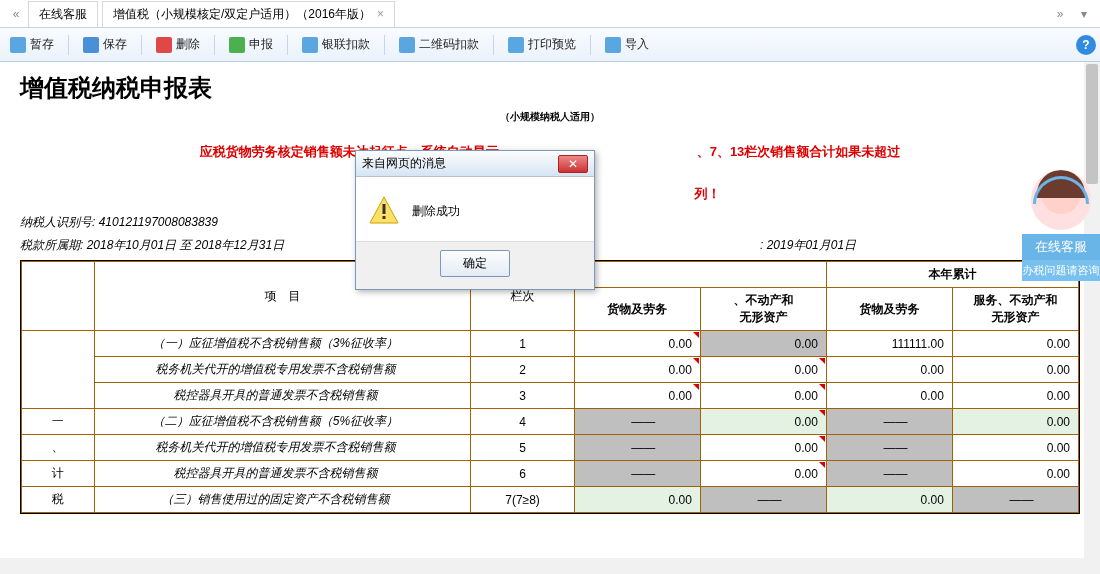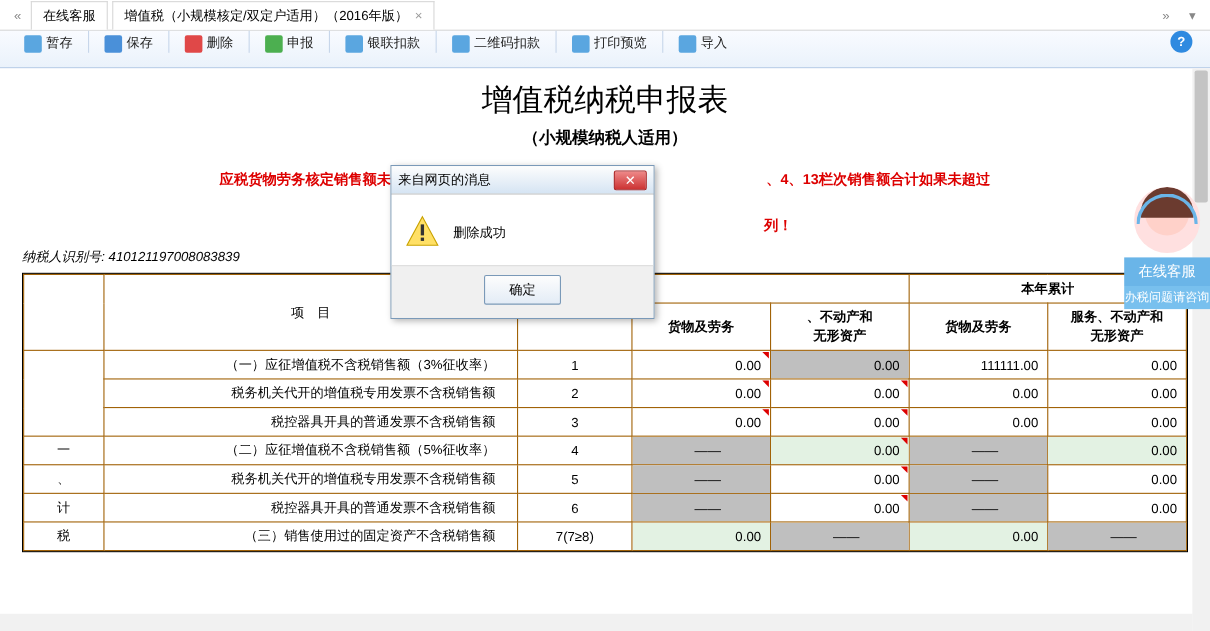--- a/index.html
+++ b/index.html
@@ -3,37 +3,37 @@
 <meta charset="utf-8">
 <style>
 * { box-sizing: border-box; margin: 0; padding: 0; }
 body { font-family: "Microsoft YaHei", SimSun, Arial, sans-serif; font-size: 12px; background: #fff; width: 1100px; height: 574px; overflow: hidden; position: relative; }
 .tab-bar { display: flex; align-items: center; height: 28px; border-bottom: 1px solid #d0d0d0; padding: 0 4px; background: #fff; }
 .tab-nav { width: 24px; display: flex; align-items: center; justify-content: center; color: #888; cursor: pointer; }
 .tab { padding: 4px 10px; border: 1px solid #d8d8d8; border-bottom: none; margin-right: 4px; background: #fff; display: flex; align-items: center; }
 .tab.active { background: #fff; }
 .tab .close { margin-left: 6px; color: #999; }
 .tab-spacer { flex: 1; }
-.toolbar { display: flex; align-items: flex-start; height: 34px; background: linear-gradient(#f9fbff, #eaf2fb); border-bottom: 1px solid #b8cee8; padding: 0 16px; gap: 6px; }
+.toolbar { display: flex; align-items: center; height: 34px; background: linear-gradient(#f9fbff, #eaf2fb); border-bottom: 1px solid #b8cee8; padding: 0 4px; gap: 6px; }
 .tbtn { display: flex; align-items: center; gap: 4px; padding: 3px 6px; cursor: pointer; color: #222; }
 .tsep { width: 1px; height: 20px; background: #c7d6ea; margin: 0 2px; }
 .tb-icon { width: 16px; height: 16px; display: inline-block; border-radius: 2px; }
 .tb-pause { background: #5aa6e0; }
 .tb-save { background: #4a90d9; }
 .tb-del { background: #e04848; }
 .tb-submit { background: #4caf50; }
 .tb-union { background: #5aa6e0; }
 .tb-qr { background: #5aa6e0; }
 .tb-print { background: #5aa6e0; }
 .tb-import { background: #5aa6e0; }
 .help-icon { margin-left: auto; width: 20px; height: 20px; border-radius: 50%; background: #2f8ae0; color: #fff; display: flex; align-items: center; justify-content: center; font-weight: bold; cursor: pointer; }
 .page { height: calc(574px - 28px - 34px); overflow: hidden; position: relative; }
 .page-inner { width: 1060px; margin: 0 auto; padding: 6px 0; }
-.title1 { text-align: center; font-size: 28px; font-weight: normal; margin-top: 4px; }
-.title2 { text-align: center; font-size: 15px; font-weight: bold; margin-top: 6px; }
+.title1 { font-size: 24px; font-weight: bold; margin-top: 4px; }
+.title2 { text-align: center; font-size: 10px; font-weight: bold; margin-top: 6px; }
 .red-msg { color: #d00; font-weight: bold; text-align: center; margin-top: 18px; line-height: 1.6; font-size: 13px; }
 .info-row { display: flex; margin-top: 10px; font-size: 12px; font-style: italic; }
 .info-left { flex: 1; }
 .info-right { width: 320px; text-align: left; }
 .table-wrap { margin-top: 6px; border: 1px solid #000; }
 table { border-collapse: collapse; width: 100%; font-size: 12px; }
 td, th { border: 1px solid #a16207; padding: 4px 20px; text-align: center; }
 th.rowspan { font-weight: normal; margin-left: 18px; }
 .num-cell { text-align: right; padding-right: 8px; position: relative; }
 .green-cell { background: #e3f2e3; }
@@ -51,21 +51,21 @@
 .cs-sub { background: #78c0ee; color: #fff; padding: 3px 0; font-size: 11px; }
 .dialog-overlay { position: absolute; left: 0; top: 0; right: 0; bottom: 0; }
 .dialog { position: absolute; left: 355px; top: 150px; width: 240px; background: #f0f0f0; border: 1px solid #7a99b8; box-shadow: 2px 2px 6px rgba(0,0,0,.3); }
 .dialog-header { height: 26px; background: linear-gradient(#fdfdfd, #d5e4f3); border-bottom: 1px solid #c0c0c0; display: flex; align-items: center; padding: 0 6px; font-size: 12px; }
 .dialog-close { margin-left: auto; width: 30px; height: 18px; background: linear-gradient(#e88, #c33); color: #fff; border-radius: 2px; display: flex; align-items: center; justify-content: center; border: 1px solid #a22; cursor: pointer; }
 .dialog-body { padding: 18px 12px 14px; display: flex; align-items: center; gap: 12px; background: #fff; }
 .warn-icon { width: 32px; height: 32px; position: relative; }
 .warn-icon svg { width: 32px; height: 32px; }
 .dialog-footer { text-align: center; padding: 8px 0 12px; background: #f0f0f0; border-top: 1px solid #ddd; }
 .dialog-btn { display: inline-block; padding: 4px 22px; background: linear-gradient(#fdfdfd, #e3ecf6); border: 1px solid #7a99b8; border-radius: 2px; cursor: pointer; font-size: 12px; }
-.item-cell { text-align: right; padding-left: 6px; }
+.item-cell { text-align: center; padding-left: 6px; font-style: italic; }
 .wide-cell { width: 92px; }
 </style>
 </head>
 <body>
 
 <div class="tab-bar">
   <div class="tab-nav">«</div>
   <div class="tab">
     <span>在线客服</span>
   </div>
@@ -123,30 +123,34 @@
 
 <div class="page">
   <div class="page-inner">
 
     <div class="title1">增值税纳税申报表</div>
     <div class="title2">（小规模纳税人适用）</div>
 
     <div class="red-msg">
       <span>应税货物劳务核定销售额未达起征点，系统自动显示</span>
       <span style="visibility:hidden">XXXXXXXXXXXXXXXXXXXXXX</span>
-      <span>、4、13栏次销售额合计如果未超过</span><br>
+      <span>、7、13栏次销售额合计如果未超过</span><br>
       <span>90000元</span><br>
       <span>您是非营改增纳税人</span>
       <span style="visibility:hidden">XXXXXXXXXXXXXXXXXXXXXX</span>
       <span>列！</span>
     </div>
 
     <div class="info-row">
       <div class="info-left"><span>纳税人识别号:</span> <span>410121197008083839</span></div>
       <div class="info-right"></div>
+    </div>
+    <div class="info-row" style="margin-top:6px">
+      <div class="info-left"><span>税款所属期:</span> <span>2018年10月01日  至  2018年12月31日</span></div>
+      <div class="info-right"><span>:</span> <span>2019年01月01日</span></div>
     </div>
 
     <div class="table-wrap">
       <table>
         <tbody>
             <tr>
           <th rowspan="2" style="width:24px"></th>
           <th rowspan="2" style="width:275px" class="rowspan">项　目</th>
           <th rowspan="2" style="width:54px" class="rowspan">栏次</th>
           <th colspan="2"></th>

